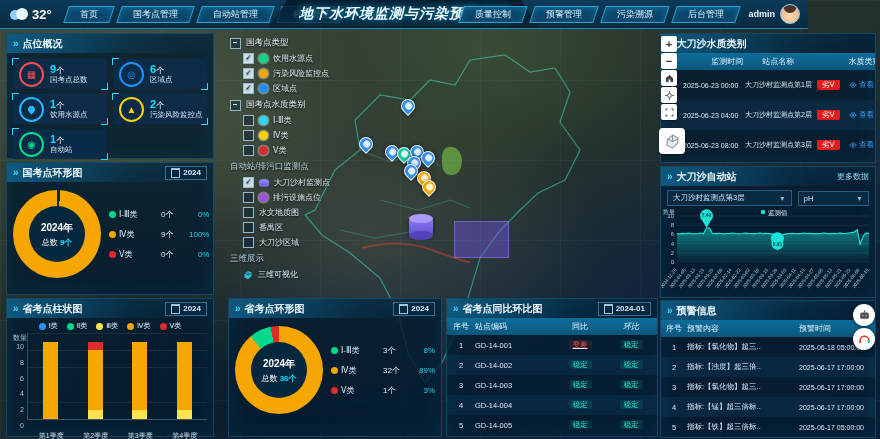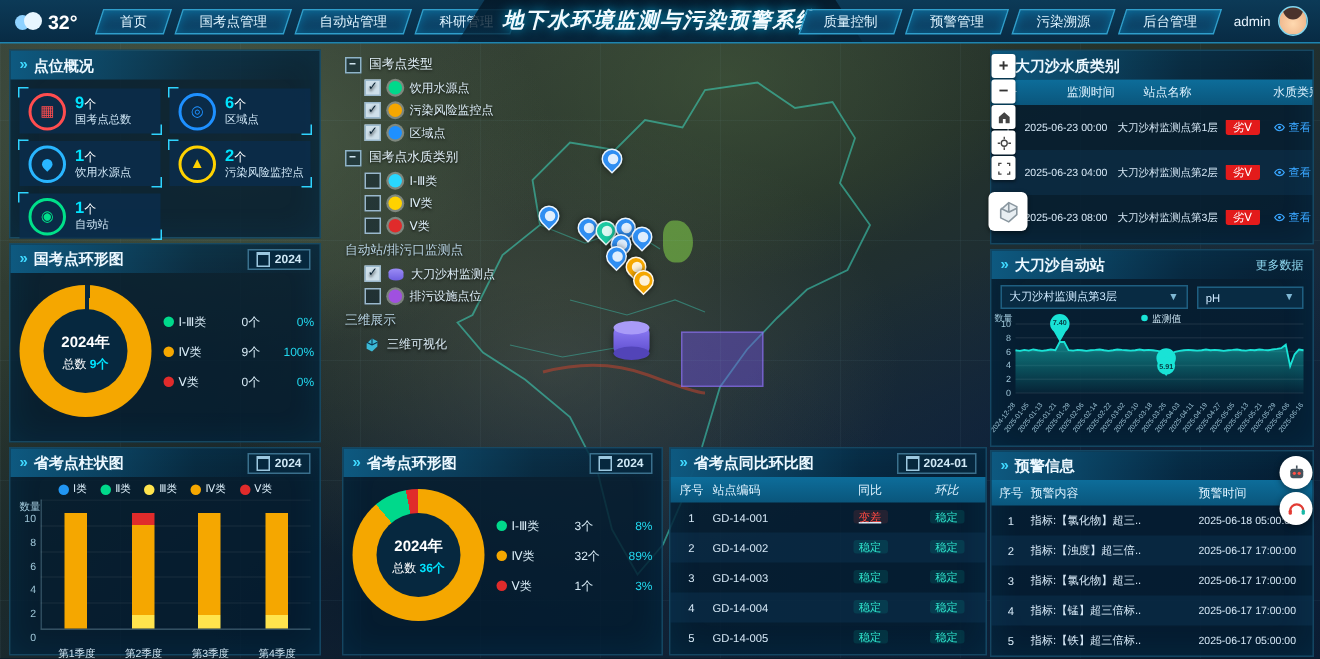--- a/index.html
+++ b/index.html
@@ -23,38 +23,38 @@
   .blob{position:absolute;left:50.2%;top:33.5%;width:20px;height:28px;border-radius:40% 60% 55% 45%;background:rgba(140,225,75,.5);}
   .pin{position:absolute;width:12px;height:12px;border-radius:50% 50% 50% 0;transform:rotate(-45deg);
     border:1.5px solid rgba(255,255,255,.9);box-shadow:0 0 4px rgba(0,0,0,.55);}
   .pin::after{content:'';position:absolute;inset:2.5px;border-radius:50%;background:rgba(255,255,255,.85);}
   .pin.blue{background:#2f8ef2;} .pin.teal{background:#19c8a0;} .pin.orange{background:#f5a700;}
   .cylmark{position:absolute;width:24px;height:18px;background:linear-gradient(180deg,#8d7cf5,#5f4ecf);border-radius:4px;box-shadow:0 2px 5px rgba(0,0,0,.5);}
   .cylmark::before{content:'';position:absolute;left:0;top:-4px;width:24px;height:9px;border-radius:50%;background:#a99bf8;}
   .cylmark::after{content:'';position:absolute;left:0;bottom:-4px;width:24px;height:9px;border-radius:50%;background:#5244b8;}
 
   
-  header{position:absolute;left:0;top:0;width:880px;height:28px;z-index:40;
+  header{position:absolute;left:0;top:0;width:808px;height:28px;z-index:40;
     background:linear-gradient(180deg,#0c3a57,#082b44);border-bottom:1px solid #1d84b0;
     display:flex;align-items:center;}
   .weather{display:flex;align-items:center;gap:4px;margin-left:8px;color:#fff;}
   .cloud{width:20px;height:12px;position:relative;}
   .cloud::before{content:'';position:absolute;left:2px;top:2px;width:10px;height:10px;border-radius:50%;background:#8fd2ff;}
   .cloud::after{content:'';position:absolute;left:8px;top:0;width:12px;height:12px;border-radius:50%;background:#e8f6ff;}
   .temp{font-size:13px;font-weight:bold;}
   nav{display:flex;align-items:center;gap:7px;margin-left:14px;}
   nav.right{margin-left:auto;margin-right:10px;}
   .navbtn{transform:skewX(-18deg);background:linear-gradient(180deg,#0e527a,#0b3c5e);border:1px solid #2f9ecb;
     height:15px;display:flex;align-items:center;padding:0 13px;cursor:pointer;box-shadow:0 0 6px rgba(0,170,230,.35) inset;}
   .navbtn span{transform:skewX(18deg);font-size:9px;color:#dff4ff;white-space:nowrap;}
   .title{position:absolute;left:50%;top:0;transform:translateX(-50%);height:28px;display:flex;align-items:center;padding:0 30px;
     background:linear-gradient(180deg,rgba(4,24,40,.9),rgba(6,34,54,.7));
     clip-path:polygon(18px 0,calc(100% - 18px) 0,100% 100%,0 100%);}
   .title b{font-size:14px;font-style:italic;letter-spacing:1px;color:#f2fbff;text-shadow:0 0 8px rgba(0,200,255,.85);white-space:nowrap;}
-  .user{display:flex;align-items:center;gap:5px;margin-right:8px;color:#e8f5ff;font-size:9px;}
+  .user{display:flex;align-items:center;gap:5px;margin-right:8px;color:#e8f5ff;font-size:9px;font-weight:bold;}
   .avatar{width:18px;height:18px;border-radius:50%;background:radial-gradient(circle at 50% 60%,#ffd9b0,#e8a87c);border:1px solid #7fd6f0;position:relative;overflow:hidden;}
   .avatar::before{content:'';position:absolute;left:2px;top:0;width:14px;height:8px;border-radius:0 0 50% 50%/0 0 100% 100%;background:#4a332c;}
 
   
   .panel{position:absolute;background:rgba(4,28,48,.82);border:1px solid rgba(42,132,172,.4);
     box-shadow:inset 0 0 22px rgba(0,150,220,.1);z-index:20;}
   .panel-h{height:19px;display:flex;align-items:center;padding:0 6px;gap:4px;
     background:linear-gradient(90deg,rgba(14,92,132,.95),rgba(14,92,132,.2) 60%,transparent);
     font-size:10px;font-weight:bold;color:#ecf8ff;}
   .arr{color:#3fd9ff;font-size:10px;font-weight:bold;}
@@ -405,20 +405,34 @@
       <div class="lg-items">
         <div class="lg-item">
           <span class="cb on">✓</span>
           <span class="cyl-ic"></span>
           <span class="lg-label">大刀沙村监测点</span>
         </div>
         <div class="lg-item">
           <span class="cb"></span>
           <span class="dot-ic" style="background:#a050e0"></span>
           <span class="lg-label">排污设施点位</span>
+        </div>
+      </div>
+      <div class="lg-items">
+        <div class="lg-item">
+          <span class="cb"></span>
+          <span class="lg-label">水文地质图</span>
+        </div>
+        <div class="lg-item">
+          <span class="cb"></span>
+          <span class="lg-label">番禺区</span>
+        </div>
+        <div class="lg-item">
+          <span class="cb"></span>
+          <span class="lg-label">大刀沙区域</span>
         </div>
       </div>
       <div class="lg-head plain">
         <span>三维展示</span>
       </div>
       <div class="lg-items">
         <div class="lg-item">
           <svg width="10" height="10" viewBox="0 0 14 14">
             <path d="M7 1l5 2.5v5L7 13 2 10.5v-5Z" fill="#3fd9ff" opacity=".8"></path>
             <path d="M7 1v6M7 7l5-2.5M7 7 2 4.5" stroke="#0a3550" fill="none"></path>

